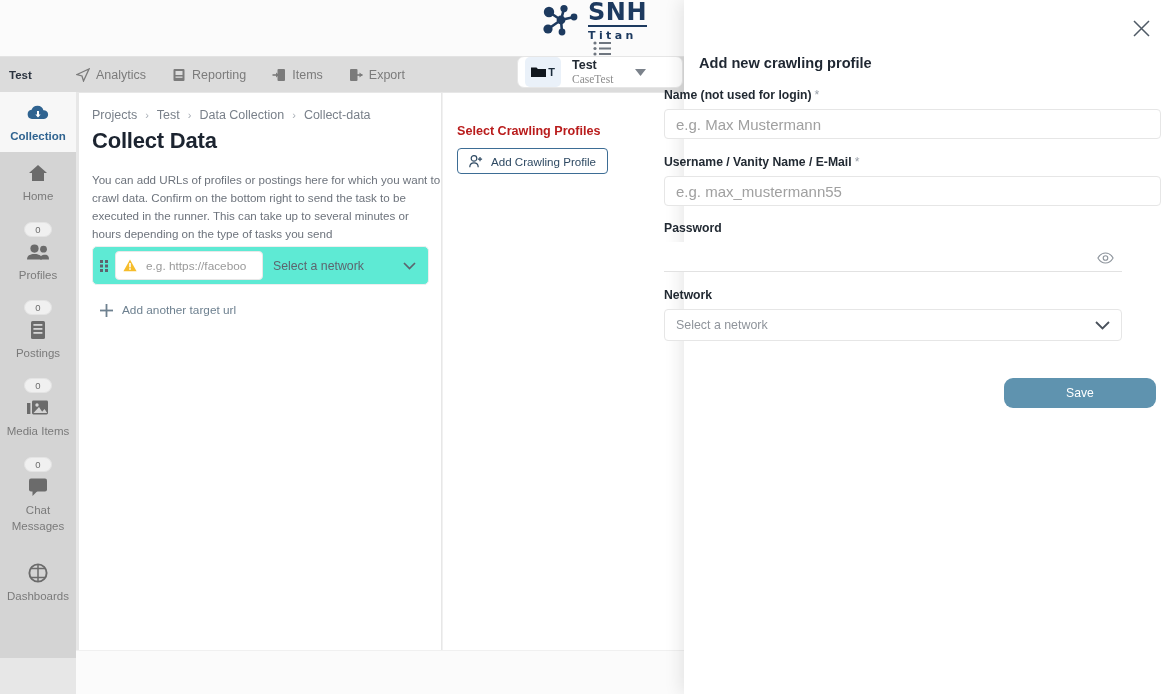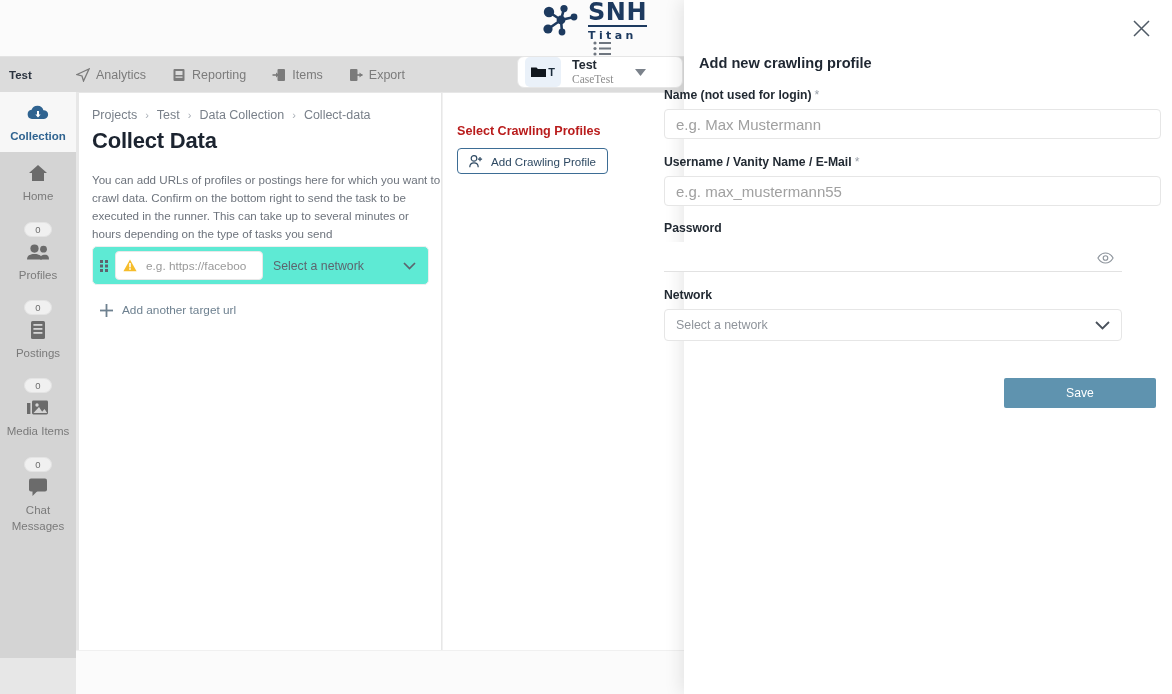--- a/index.html
+++ b/index.html
@@ -195,21 +195,21 @@
     display:flex; align-items:center; justify-content:center; cursor:pointer;
   }
   #network-select{
     width:458px; height:32px; border:1px solid #e6e6e6; border-radius:4px;
     background:#fff; display:flex; align-items:center;
     justify-content:space-between; padding:0 11px; cursor:pointer;
   }
   #network-select-label{ font-size:12.4px; color:#8f949b; }
   #save-button{
     position:absolute; left:1004px; top:378px; width:152px; height:30px;
-    background:#5f93af; border:0; border-radius:2px; cursor:pointer;
+    background:#5f93af; border:0; border-radius:9px; cursor:pointer;
     color:#fff; font-family:"Liberation Sans", sans-serif;
     font-size:12.2px; font-weight:400;
   }
 </style>
 </head>
 <body>
 
 <div id="topbar">
   <div id="logo">
     <svg id="logo-mark" viewBox="0 0 40 34">
@@ -356,20 +356,31 @@
     <div class="ri-badge">0</div>
     <div class="ri-icon">
       <svg width="22" height="20" viewBox="0 0 22 20">
         <rect x="2" y="1.5" width="18" height="13" rx="2" fill="#6b6b6b"></rect>
         <path d="M5.5 14 L5.5 19 L10.5 14 Z" fill="#6b6b6b"></path>
       </svg>
     </div>
     <div class="ri-label">Chat Messages</div>
   </div>
 
+  <div class="rail-item" style="padding-top:19px">
+    <div class="ri-icon">
+      <svg width="20" height="20" viewBox="0 0 20 20">
+        <circle cx="10" cy="10" r="8.6" fill="none" stroke="#6b6b6b" stroke-width="1.9"></circle>
+        <path d="M10 1.4v17.2" stroke="#6b6b6b" stroke-width="1.5"></path>
+        <path d="M2.5 5.5 H17.5" stroke="#6b6b6b" stroke-width="1.5"></path>
+        <path d="M2.5 14.5 H17.5" stroke="#6b6b6b" stroke-width="1.5"></path>
+      </svg>
+    </div>
+    <div class="ri-label">Dashboards</div>
+  </div>
 </div>
 
 <div id="card-left"></div>
 <div id="card-right"></div>
 <div id="bottom-strip"></div>
 
 <div id="breadcrumb">
   <span class="crumb">Projects</span>
   <span class="sep">›</span>
   <span class="crumb">Test</span>

